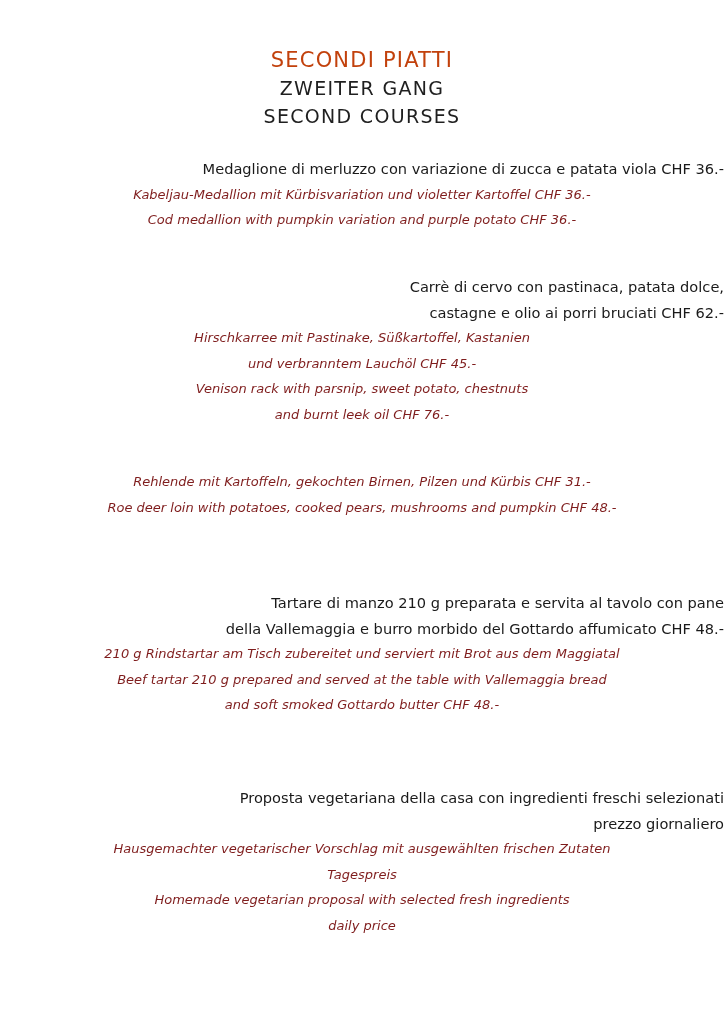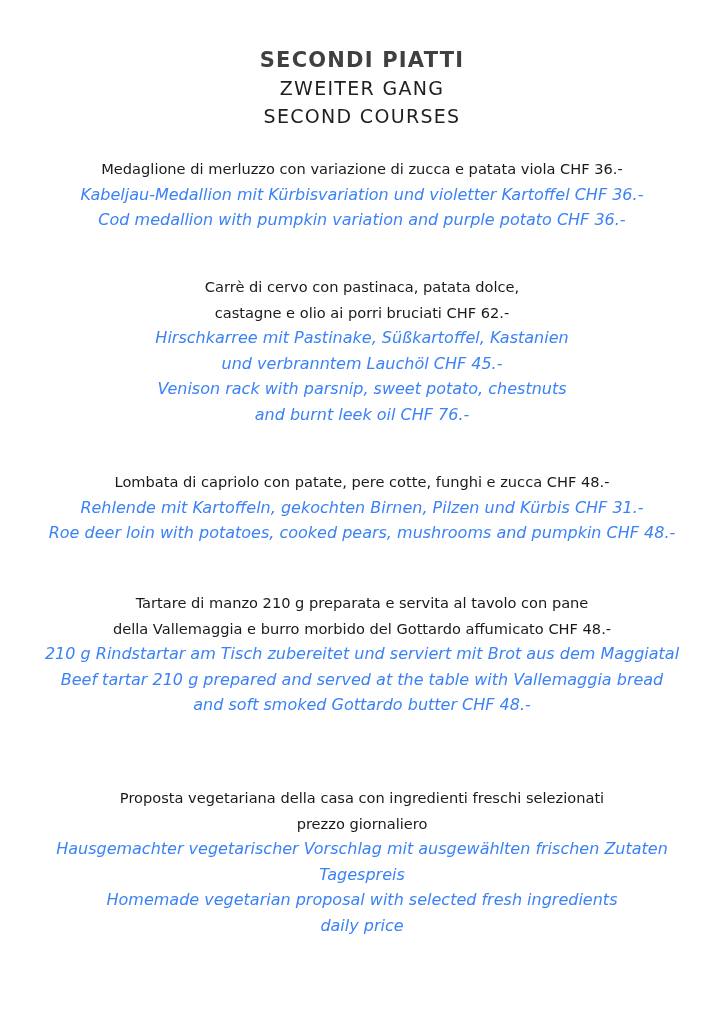--- a/index.html
+++ b/index.html
@@ -17,24 +17,24 @@
     }
     .header {
       position: absolute;
       top: 46px;
       left: 0;
       width: 724px;
       text-align: center;
     }
     .title-main {
       font-family: "DejaVu Sans", sans-serif;
-      font-weight: bold;
+      font-weight: normal;
       font-size: 21px;
       letter-spacing: 1.2px;
-      color: #404040;
+      color: #c2410c;
       line-height: 28px;
       height: 28px;
     }
     .title-sub {
       font-family: "DejaVu Sans", sans-serif;
       font-size: 19px;
       letter-spacing: 1.3px;
       color: #1f1f1f;
       line-height: 28px;
       height: 28px;
@@ -45,26 +45,27 @@
       left: 0;
       width: 724px;
       text-align: center;
     }
     .it {
       font-family: "DejaVu Sans", sans-serif;
       font-size: 14.6px;
       color: #1a1a1a;
       line-height: 25.5px;
       white-space: nowrap;
+      text-align: right;
     }
     .tr {
       font-family: "DejaVu Sans", sans-serif;
       font-style: italic;
-      font-size: 16px;
-      color: #3b82f6;
+      font-size: 13px;
+      color: #7f1d1d;
       line-height: 25.5px;
       white-space: nowrap;
     }
   </style>
 </head>
 <body>
 
 <div class="header">
   <div class="title-main">SECONDI PIATTI</div>
   <div class="title-sub">ZWEITER GANG</div>
@@ -80,21 +81,20 @@
 <div class="dish" style="top:274px;">
   <div class="it">Carrè di cervo con pastinaca, patata dolce,</div>
   <div class="it">castagne e olio ai porri bruciati CHF 62.-</div>
   <div class="tr">Hirschkarree mit Pastinake, Süßkartoffel, Kastanien</div>
   <div class="tr">und verbranntem Lauchöl CHF 45.-</div>
   <div class="tr">Venison rack with parsnip, sweet potato, chestnuts</div>
   <div class="tr">and burnt leek oil CHF 76.-</div>
 </div>
 
 <div class="dish" style="top:469px;">
-  <div class="it">Lombata di capriolo con patate, pere cotte, funghi e zucca CHF 48.-</div>
   <div class="tr">Rehlende mit Kartoffeln, gekochten Birnen, Pilzen und Kürbis CHF 31.-</div>
   <div class="tr">Roe deer loin with potatoes, cooked pears, mushrooms and pumpkin CHF 48.-</div>
 </div>
 
 <div class="dish" style="top:590px;">
   <div class="it">Tartare di manzo 210 g preparata e servita al tavolo con pane</div>
   <div class="it">della Vallemaggia e burro morbido del Gottardo affumicato CHF 48.-</div>
   <div class="tr">210 g Rindstartar am Tisch zubereitet und serviert mit Brot aus dem Maggiatal</div>
   <div class="tr">Beef tartar 210 g prepared and served at the table with Vallemaggia bread</div>
   <div class="tr">and soft smoked Gottardo butter CHF 48.-</div>

